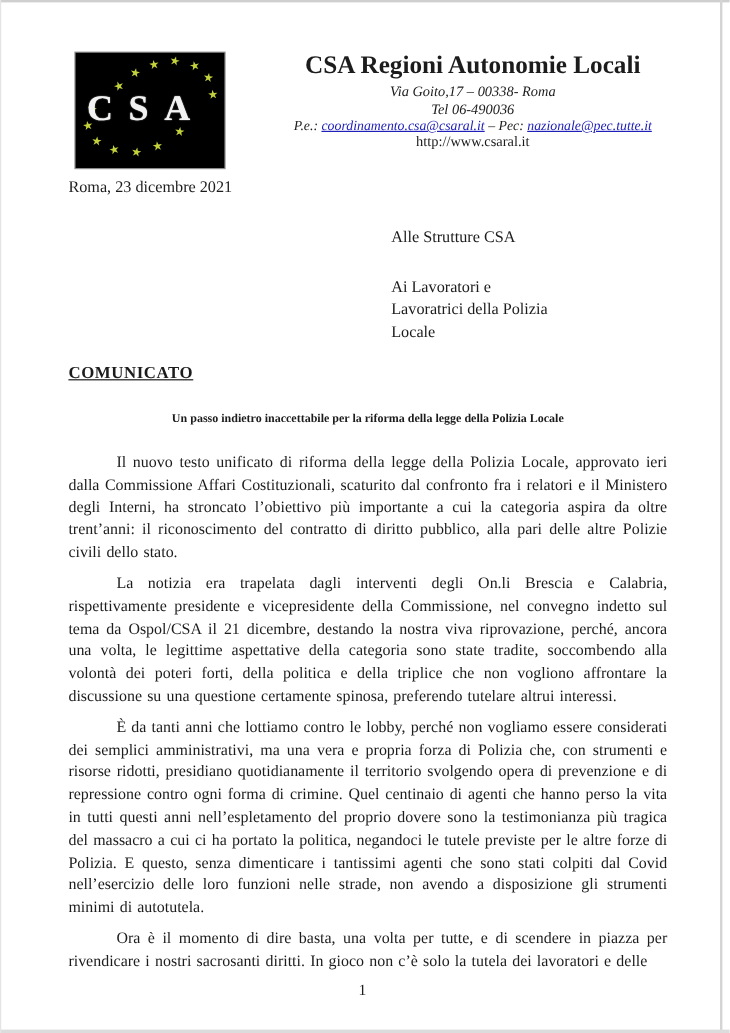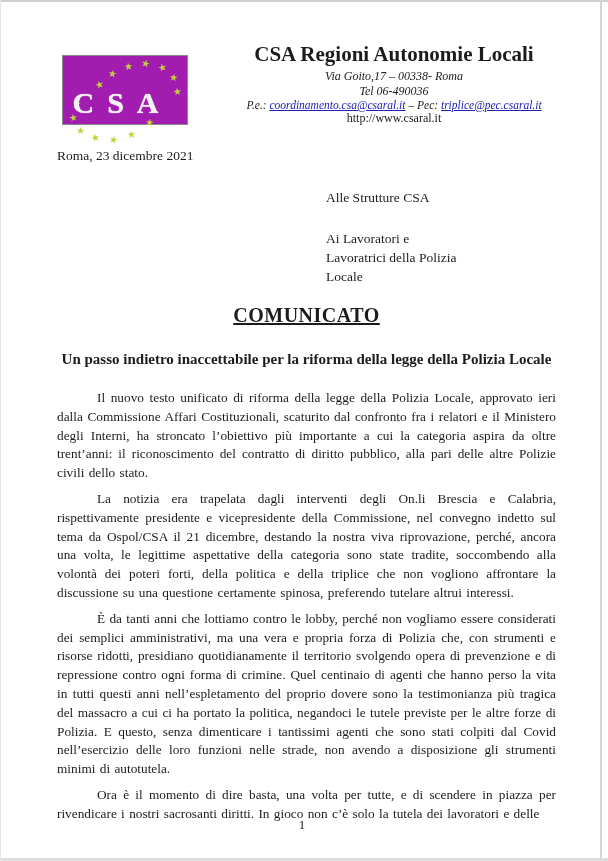--- a/index.html
+++ b/index.html
@@ -13,24 +13,23 @@
   }
   
   .edge-top    { position:absolute; top:0; left:0; width:608px; height:2px; background:#cfcfcf; }
   .edge-right  { position:absolute; top:0; left:600px; width:2px; height:861px; background:#d4d4d4; }
   .edge-bottom { position:absolute; top:858px; left:0; width:608px; height:3px; background:#dcdcdc; }
   .edge-left   { position:absolute; top:0; left:0; width:1px; height:861px; background:#e4e4e4; }
 
   
   .logo {
     position:absolute; left:63px; top:44px;
-    width:124px; height:68px;
-    background:#a21caf;
+    width:124px; height:96px;
+    background:#000000;
     box-shadow:0 0 0 1px #8a8a8a;
-    margin-top:12px;
   }
   .logo-text {
     position:absolute; left:0; right:6px; top:30px;
     text-align:center;
     color:#f2f2f2;
     font-weight:bold;
     font-size:30px;
     letter-spacing:13px;
     font-family:"Liberation Serif", serif;
     text-shadow:0 0 1px #ffffff;
@@ -75,26 +74,26 @@
     position:absolute; left:326px; top:188px;
     font-size:13.5px; line-height:19px;
   }
   .recipients .gap { height:22px; }
 
   
   .content {
     position:absolute; left:57px; top:304px; width:499px;
   }
   .com-title {
-    text-align:center; font-size:20px; font-weight:bold;
+    font-size:14px; font-weight:bold;
     letter-spacing:0.5px; text-decoration:underline;
     margin:0 0 24px 0;
   }
   .com-subtitle {
-    text-align:center; font-size:15px; font-weight:bold;
+    text-align:center; font-size:10px; font-weight:bold;
     margin:0 0 21px 0;
   }
   .content p {
     margin:0 0 7px 0;
     font-size:13.3px;
     line-height:18.8px;
     text-align:justify;
     text-indent:40px;
     word-spacing:1px;
   }
@@ -126,21 +125,21 @@
   <span class="star s12"></span>
   <span class="star s13"></span>
   <span class="star s14"></span>
   <div class="logo-text">CSA</div>
 </div>
 
 <div class="letterhead">
   <p class="org-title">CSA Regioni Autonomie Locali</p>
   <p class="addr">Via Goito,17 – 00338- Roma</p>
   <p class="tel">Tel 06-490036</p>
-  <p class="email-line"><span>P.e.: </span><a href="#">coordinamento.csa@csaral.it</a><span> – Pec: </span><a href="#">triplice@pec.csaral.it</a></p>
+  <p class="email-line"><span>P.e.: </span><a href="#">coordinamento.csa@csaral.it</a><span> – Pec: </span><a href="#">nazionale@pec.tutte.it</a></p>
   <p class="website">http://www.csaral.it</p>
 </div>
 
 <div class="date-line">Roma, 23 dicembre 2021</div>
 
 <div class="recipients">
   <div>Alle Strutture CSA</div>
   <div class="gap"></div>
   <div>Ai Lavoratori e</div>
   <div>Lavoratrici della Polizia</div>

